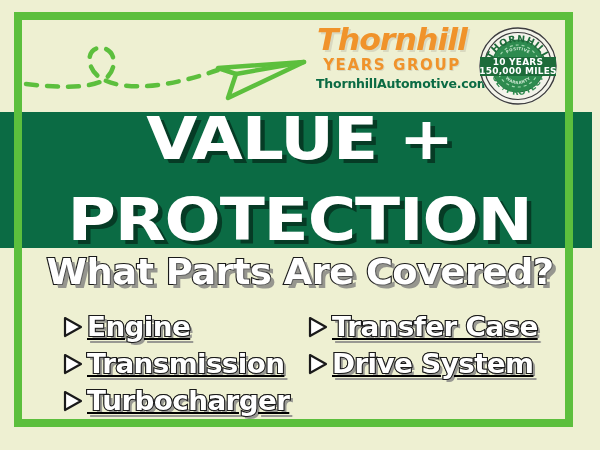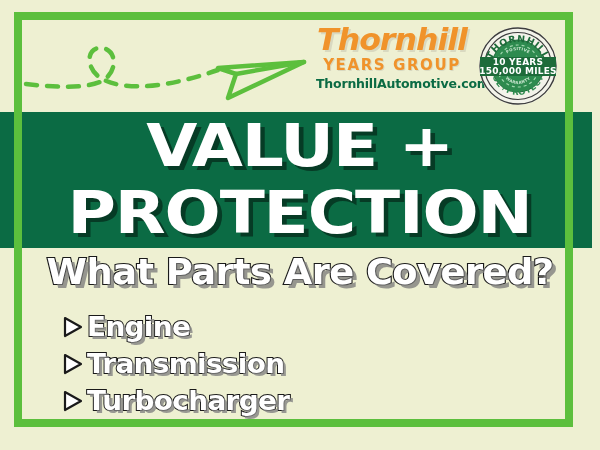--- a/index.html
+++ b/index.html
@@ -104,21 +104,21 @@
   
   .headline {
     position: absolute;
     left: 0;
     top: 112px;
     width: 600px;
     height: 136px;
     display: flex;
     flex-direction: column;
     align-items: center;
-    justify-content: center;
+    justify-content: space-between;
     gap: 8px;
   }
   .headline .hl {
     font-family: "DejaVu Sans", sans-serif;
     font-weight: bold;
     color: #ffffff;
     letter-spacing: -1px;
     line-height: 0.95;
     text-shadow: 4px 4px 0 #063b25;
     white-space: nowrap;
@@ -146,20 +146,21 @@
   }
 
   
   .parts {
     position: absolute;
     left: 62px;
     top: 308px;
     width: 480px;
     display: flex;
     gap: 10px;
+    text-decoration: underline;
   }
   .parts-col { width: 240px; }
   .part-item {
     display: flex;
     align-items: center;
     height: 37px;
     white-space: nowrap;
   }
   .bullet {
     flex: 0 0 auto;
@@ -267,18 +268,36 @@
       <div class="part-item">
         <span class="bullet">
           <svg width="22" height="24" viewBox="0 0 22 24">
               <path d="M3 3 L19 12 L3 21 Z" fill="#ffffff" stroke="#1a1a1a" stroke-width="2.2" stroke-linejoin="round"></path>
             </svg>
         </span>
         <span class="part-label">Turbocharger</span>
       </div>
     </div>
 
+    <div class="parts-col">
+      <div class="part-item">
+        <span class="bullet">
+          <svg width="22" height="24" viewBox="0 0 22 24">
+              <path d="M3 3 L19 12 L3 21 Z" fill="#ffffff" stroke="#1a1a1a" stroke-width="2.2" stroke-linejoin="round"></path>
+            </svg>
+        </span>
+        <span class="part-label">Transfer Case</span>
+      </div>
+      <div class="part-item">
+        <span class="bullet">
+          <svg width="22" height="24" viewBox="0 0 22 24">
+              <path d="M3 3 L19 12 L3 21 Z" fill="#ffffff" stroke="#1a1a1a" stroke-width="2.2" stroke-linejoin="round"></path>
+            </svg>
+        </span>
+        <span class="part-label">Drive System</span>
+      </div>
+    </div>
 
   </div>
 
   <div class="frame"></div>
 
 </div>
 
 </body></html>

